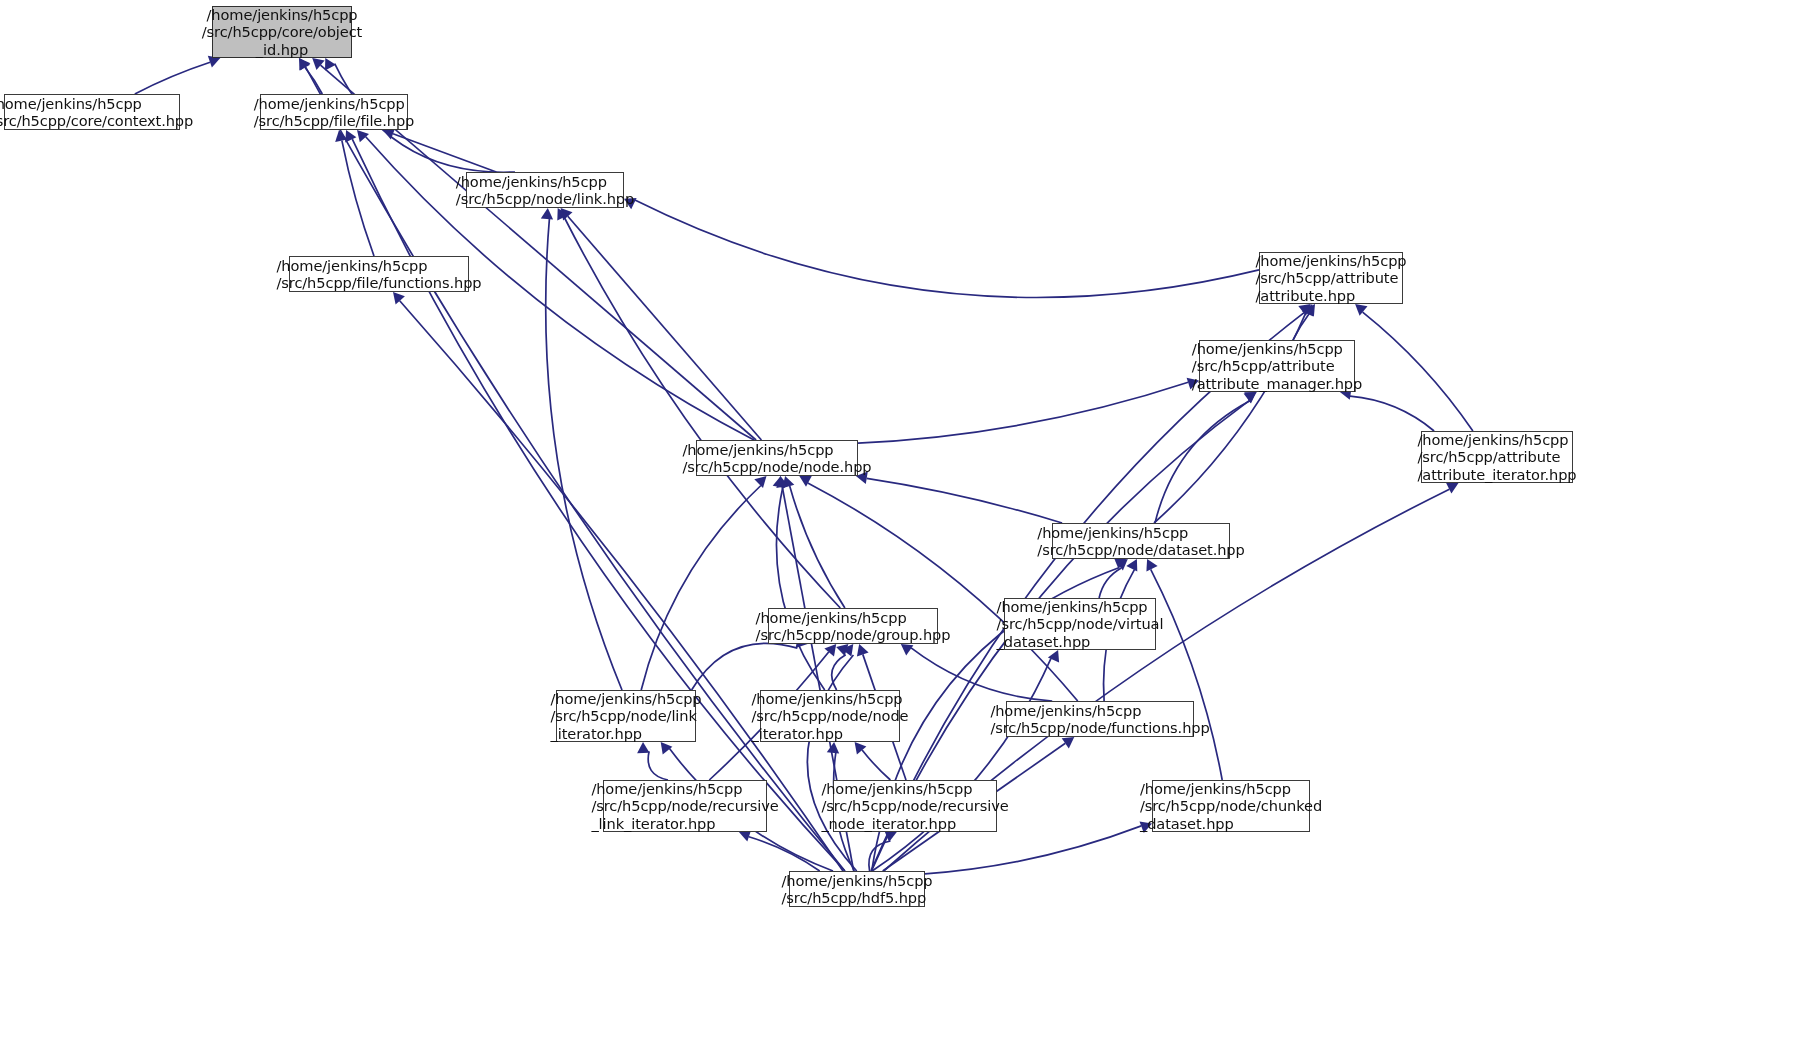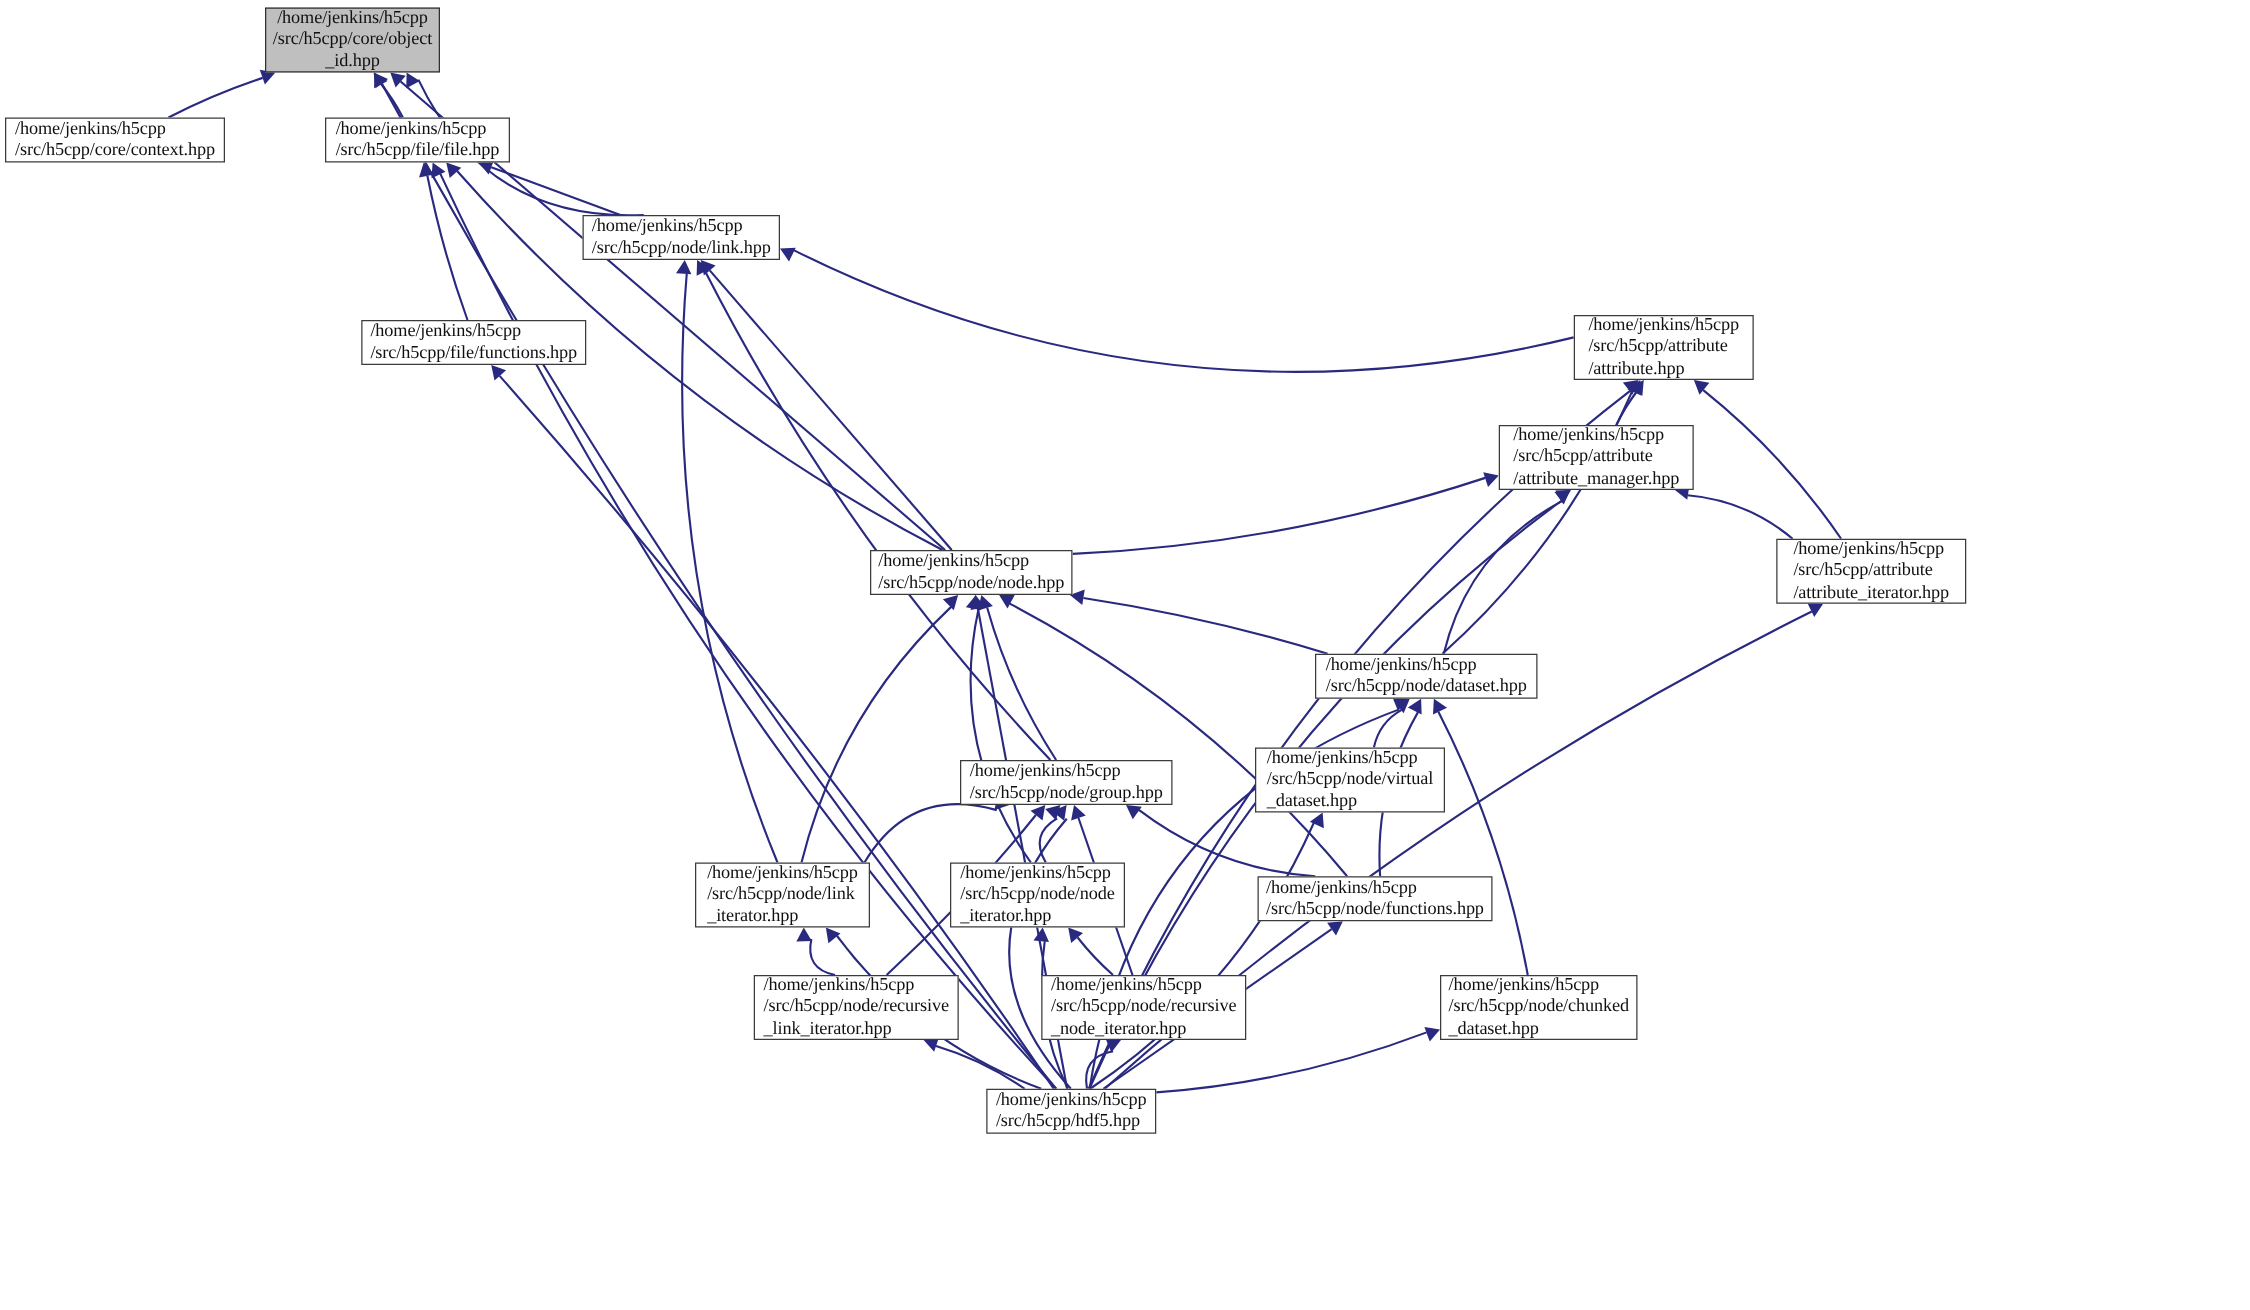--- a/index.html
+++ b/index.html
@@ -11,21 +11,20 @@
   body {
     width: 1800px;
     height: 1048px;
     font-family: "DejaVu Sans", "Liberation Sans", sans-serif;
     overflow: hidden;
   }
   #graph-root {
     position: relative;
     width: 1800px;
     height: 1048px;
-    font-family: Liberation Serif, serif;
   }
   svg.graph-canvas {
     position: absolute;
     left: 0;
     top: 0;
     width: 1800px;
     height: 1048px;
   }
   .edge-path {
     fill: none;

